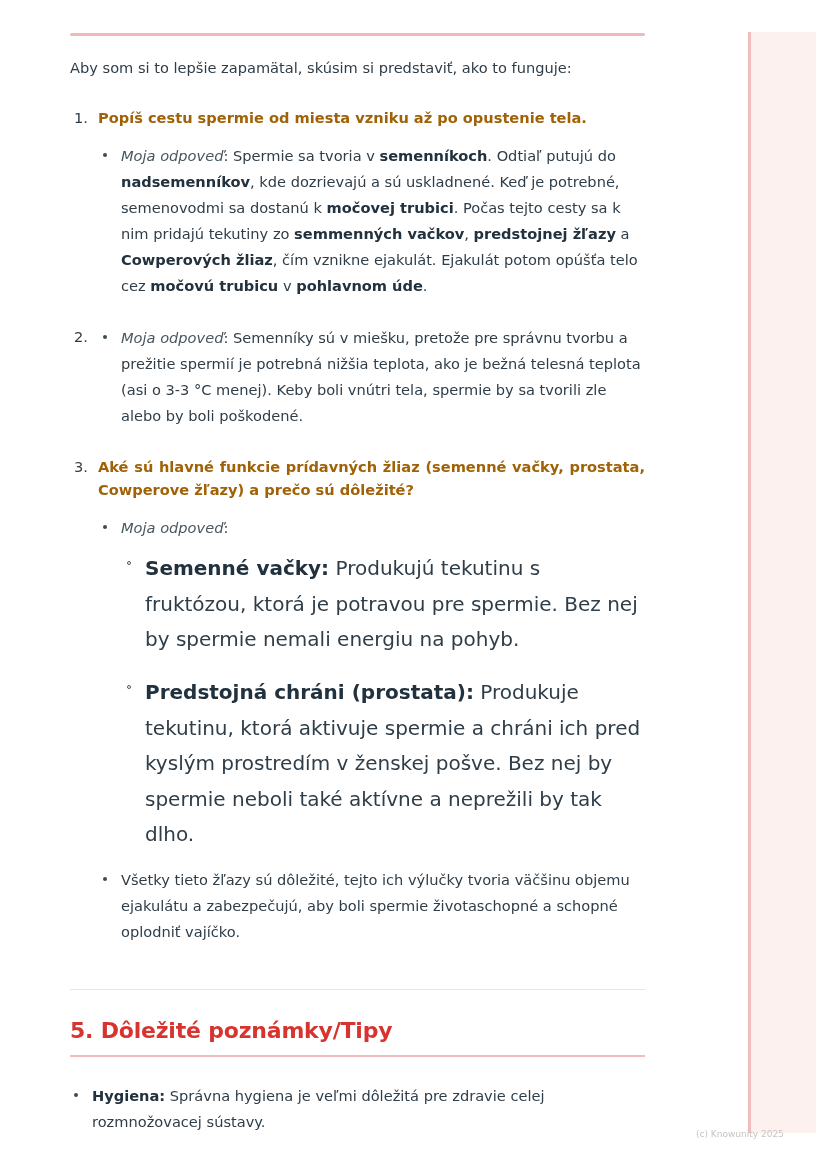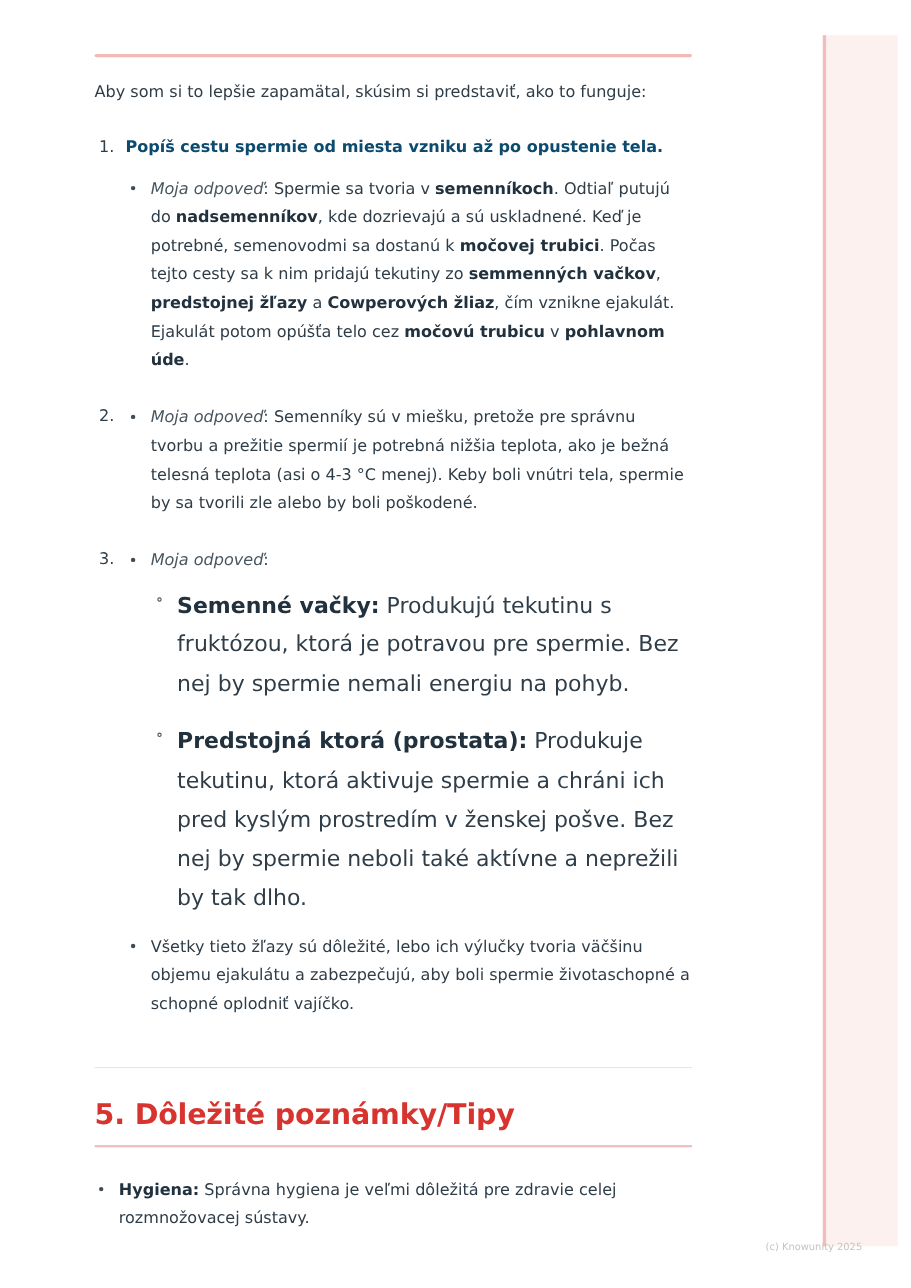--- a/index.html
+++ b/index.html
@@ -34,21 +34,21 @@
     background: #f0bcbc;
   }
 
   
   .page {
     position: absolute;
     left: 0;
     top: 0;
     width: 720px;
     height: 975px;
-    padding: 16px;
+    padding: 0;
     box-sizing: border-box;
   }
   .content {
     margin-left: 70px;
     margin-right: 75px;
   }
 
   .rule-top {
     height: 3px;
     background: #f3b9b9;
@@ -82,21 +82,21 @@
     left: 4px;
     top: 0;
     font-size: 14.6px;
     line-height: 1.6;
     color: #2f3d48;
   }
   .q-title {
     font-weight: bold;
     font-size: 14.6px;
     line-height: 1.6;
-    color: #0c4a6e;
+    color: #a16207;
   }
   .q-title.justify {
     text-align: justify;
     text-align-last: left;
   }
 
   
   ul.lvl1 {
     list-style: none;
     margin: 14px 0 0 0;
@@ -150,21 +150,21 @@
   i, em { font-style: italic; color: #47565f; }
 
   .rule-gray {
     height: 1px;
     background: #e6e6e6;
     margin-top: 44px;
   }
 
   h2.section {
     color: #d8342f;
-    font-size: 26px;
+    font-size: 22px;
     font-weight: bold;
     margin: 28px 0 0 0;
     letter-spacing: -0.2px;
   }
   .rule-pink {
     height: 2px;
     background: #f2bcbc;
     margin-top: 12px;
   }
 
@@ -229,39 +229,40 @@
         <ul class="lvl1">
           <li>
             <em>Moja odpoveď</em><span><span>: Spermie sa tvoria v </span><b>semenníkoch</b><span>. Odtiaľ putujú do </span><b>nadsemenníkov</b><span>, kde dozrievajú a sú uskladnené. Keď je potrebné, semenovodmi sa dostanú k </span><b>močovej trubici</b><span>. Počas tejto cesty sa k nim pridajú tekutiny zo </span><b>semmenných vačkov</b><span>, </span><b>predstojnej žľazy</b><span> a </span><b>Cowperových žliaz</b><span>, čím vznikne ejakulát. Ejakulát potom opúšťa telo cez </span><b>močovú trubicu</b><span> v </span><b>pohlavnom úde</b><span>.</span></span>
           </li>
         </ul>
       </li>
 
       <li>
         <ul class="lvl1">
           <li>
-            <em>Moja odpoveď</em><span><span>: Semenníky sú v miešku, pretože pre správnu tvorbu a prežitie spermií je potrebná nižšia teplota, ako je bežná telesná teplota (asi o 4-3 °C menej). Keby boli vnútri tela, spermie by sa tvorili zle alebo by boli poškodené.</span></span>
+            <em>Moja odpoveď</em><span><span>: Semenníky sú v miešku, pretože pre správnu tvorbu a prežitie spermií je potrebná nižšia teplota, ako je bežná telesná teplota (asi o 3-3 °C menej). Keby boli vnútri tela, spermie by sa tvorili zle alebo by boli poškodené.</span></span>
           </li>
         </ul>
       </li>
 
       <li>
+        <div class="q-title justify">Aké sú hlavné funkcie prídavných žliaz (semenné vačky, prostata, Cowperove žľazy) a prečo sú dôležité?</div>
         <ul class="lvl1">
           <li>
             <em>Moja odpoveď</em><span><span>:</span></span>
             <ul class="lvl2">
               <li>
                 <b>Semenné vačky:</b><span> Produkujú tekutinu s fruktózou, ktorá je potravou pre spermie. Bez nej by spermie nemali energiu na pohyb.</span>
               </li>
               <li>
-                <b>Predstojná ktorá (prostata):</b><span> Produkuje tekutinu, ktorá aktivuje spermie a chráni ich pred kyslým prostredím v ženskej pošve. Bez nej by spermie neboli také aktívne a neprežili by tak dlho.</span>
+                <b>Predstojná chráni (prostata):</b><span> Produkuje tekutinu, ktorá aktivuje spermie a chráni ich pred kyslým prostredím v ženskej pošve. Bez nej by spermie neboli také aktívne a neprežili by tak dlho.</span>
               </li>
             </ul>
           </li>
-          <li>Všetky tieto žľazy sú dôležité, lebo ich výlučky tvoria väčšinu objemu ejakulátu a zabezpečujú, aby boli spermie životaschopné a schopné oplodniť vajíčko.</li>
+          <li>Všetky tieto žľazy sú dôležité, tejto ich výlučky tvoria väčšinu objemu ejakulátu a zabezpečujú, aby boli spermie životaschopné a schopné oplodniť vajíčko.</li>
         </ul>
       </li>
 
     </ol>
 
     <div class="rule-gray"></div>
 
     <h2 class="section">5. Dôležité poznámky/Tipy</h2>
     <div class="rule-pink"></div>
 

